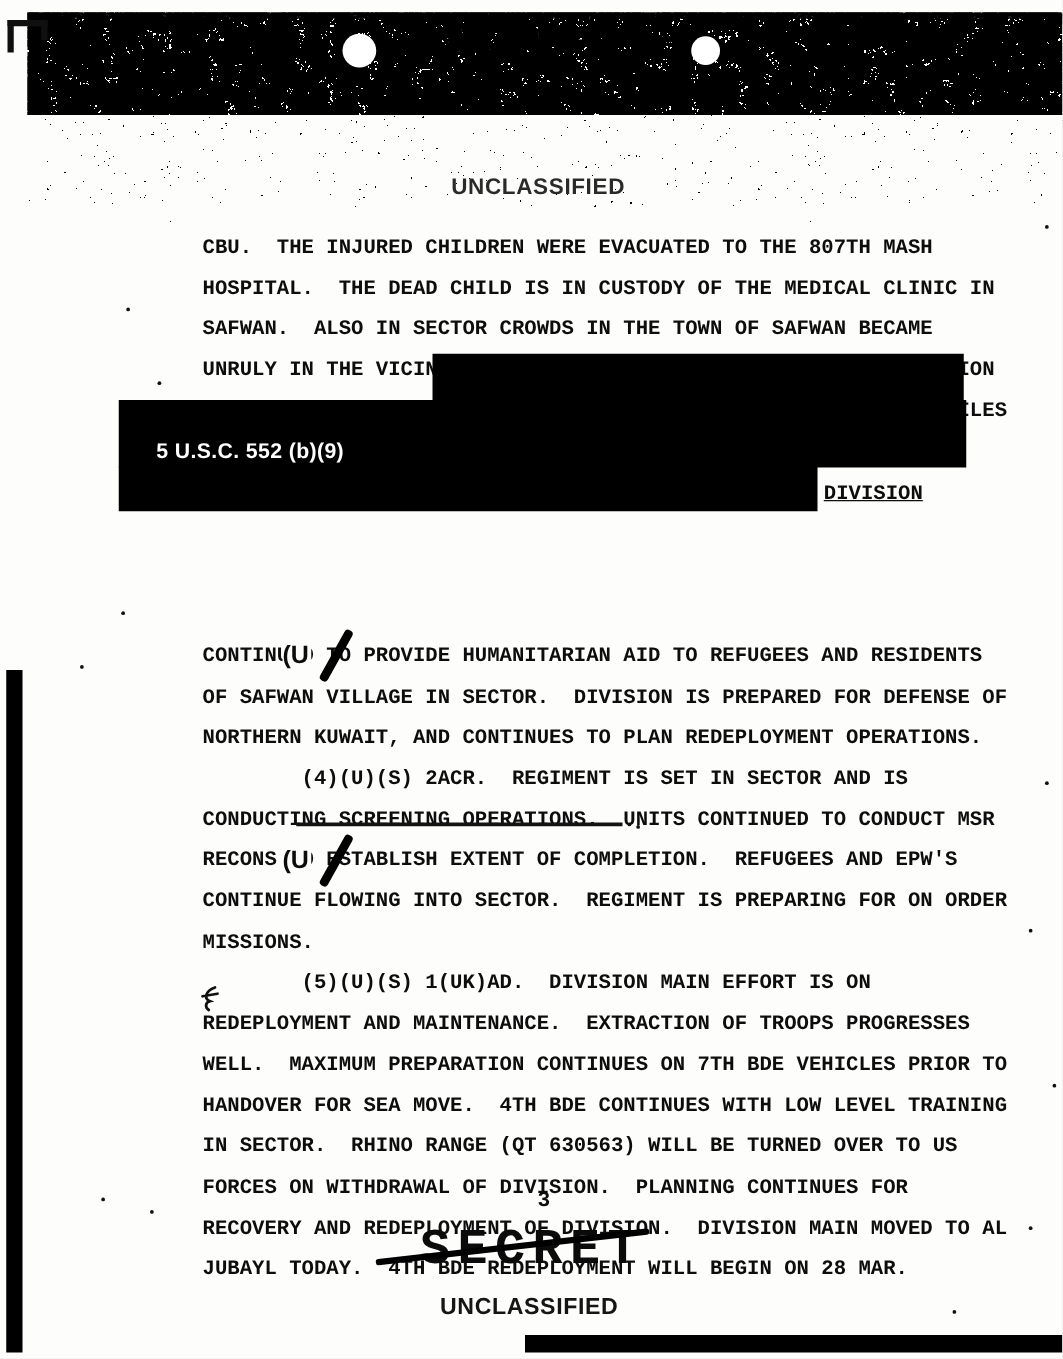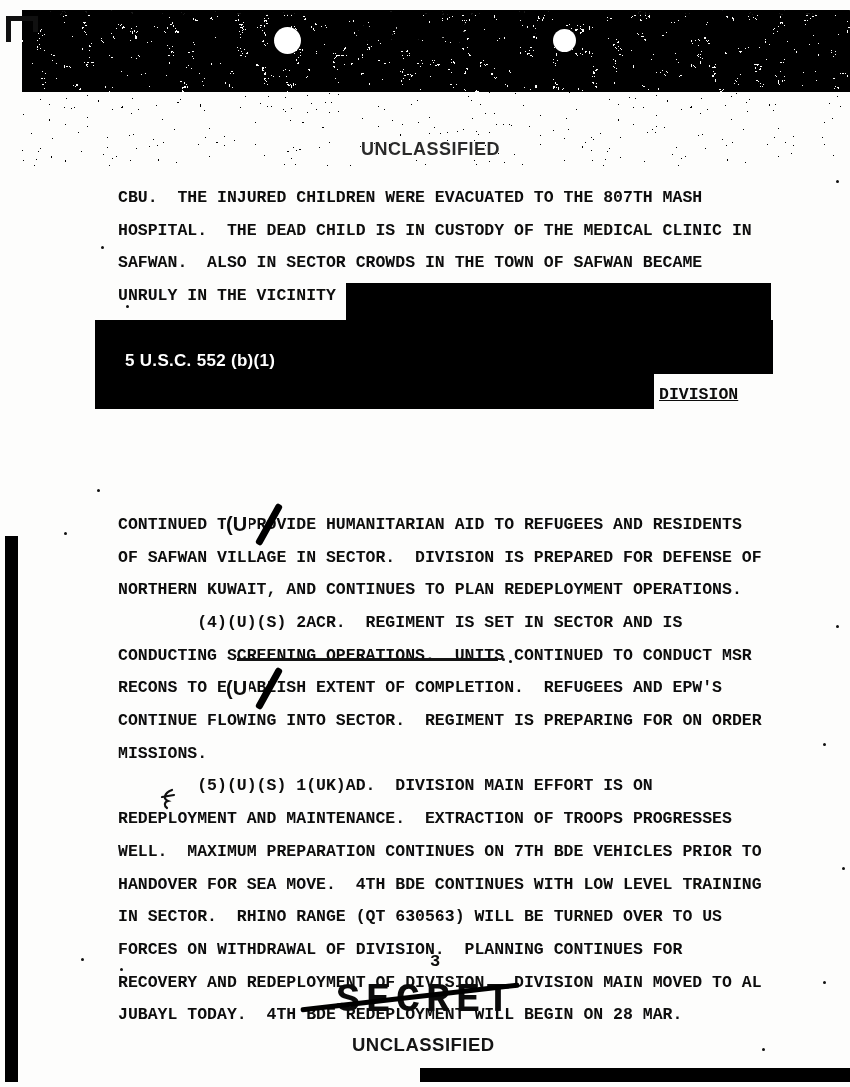--- a/index.html
+++ b/index.html
@@ -17,21 +17,21 @@
   .strike-top{
     position:absolute;left:297px;top:33px;width:263px;height:5px;background:#000;
     transform:rotate(-2.2deg);z-index:3;border-radius:2px;
   }
   .punch{position:absolute;background:#fff;border-radius:50%;z-index:4;}
   .typed{
     position:absolute;left:118px;top:84px;z-index:5;
     font:700 16.5px/32.7px "Liberation Mono",monospace;
     color:#0d0d0d;white-space:pre;letter-spacing:0;
   }
-  .typed .tline{height:32.7px;}
+  .typed .tline{height:32.7px;margin-left:44px;}
   .division-word{
     position:absolute;left:659px;top:386px;z-index:5;
     font:700 16.5px/18px "Liberation Mono",monospace;color:#0d0d0d;white-space:pre;text-decoration:underline;
   }
   .stamp-mid{
     position:absolute;left:361px;top:140px;z-index:6;
     font:700 18px/18px "Liberation Sans",sans-serif;letter-spacing:.5px;
     color:#1b1b1b;opacity:.93;
   }
   .redact{position:absolute;background:#000;z-index:7;}
@@ -143,21 +143,21 @@
   <div class="typed">
     
   <div class="tline">CBU.  THE INJURED CHILDREN WERE EVACUATED TO THE 807TH MASH</div><div class="tline">HOSPITAL.  THE DEAD CHILD IS IN CUSTODY OF THE MEDICAL CLINIC IN</div><div class="tline">SAFWAN.  ALSO IN SECTOR CROWDS IN THE TOWN OF SAFWAN BECAME</div><div class="tline">UNRULY IN THE VICINITY OF THE FOOD DISTRIBUTION CENTER, DIVISION</div><div class="tline">HAS SITE UNDER CONTROL.  DIVISION WILL MOVE THE SILKWORM MISSILES</div><div class="tline">ON 27 MAR VIA S&amp;P'S TO THE DESTRUCTION SITE (QU 886126) FOR</div><div class="tline">DESTRUCTION ON 28 MAR.</div><div class="tline"> </div><div class="tline"> </div><div class="tline"> </div><div class="tline">CONTINUED TO PROVIDE HUMANITARIAN AID TO REFUGEES AND RESIDENTS</div><div class="tline">OF SAFWAN VILLAGE IN SECTOR.  DIVISION IS PREPARED FOR DEFENSE OF</div><div class="tline">NORTHERN KUWAIT, AND CONTINUES TO PLAN REDEPLOYMENT OPERATIONS.</div><div class="tline">        (4)(U)(S) 2ACR.  REGIMENT IS SET IN SECTOR AND IS</div><div class="tline">CONDUCTING SCREENING OPERATIONS.  UNITS CONTINUED TO CONDUCT MSR</div><div class="tline">RECONS TO ESTABLISH EXTENT OF COMPLETION.  REFUGEES AND EPW'S</div><div class="tline">CONTINUE FLOWING INTO SECTOR.  REGIMENT IS PREPARING FOR ON ORDER</div><div class="tline">MISSIONS.</div><div class="tline">        (5)(U)(S) 1(UK)AD.  DIVISION MAIN EFFORT IS ON</div><div class="tline">REDEPLOYMENT AND MAINTENANCE.  EXTRACTION OF TROOPS PROGRESSES</div><div class="tline">WELL.  MAXIMUM PREPARATION CONTINUES ON 7TH BDE VEHICLES PRIOR TO</div><div class="tline">HANDOVER FOR SEA MOVE.  4TH BDE CONTINUES WITH LOW LEVEL TRAINING</div><div class="tline">IN SECTOR.  RHINO RANGE (QT 630563) WILL BE TURNED OVER TO US</div><div class="tline">FORCES ON WITHDRAWAL OF DIVISION.  PLANNING CONTINUES FOR</div><div class="tline">RECOVERY AND REDEPLOYMENT OF DIVISION.  DIVISION MAIN MOVED TO AL</div><div class="tline">JUBAYL TODAY.  4TH BDE REDEPLOYMENT WILL BEGIN ON 28 MAR.</div></div>
   <div class="division-word">DIVISION</div>
 
   <div class="stamp-mid">UNCLASSIFIED</div>
 
   <div class="redact" style="left:346px;top:283px;width:425px;height:38px;"></div>
   <div class="redact" style="left:95px;top:320px;width:678px;height:54px;"></div>
   <div class="redact" style="left:95px;top:373px;width:559px;height:36px;"></div>
-  <div class="redact-label">5 U.S.C. 552 (b)(1)</div>
+  <div class="redact-label">5 U.S.C. 552 (b)(9)</div>
 
   <div class="u-stamp" style="left:226px;top:512px;">(U</div>
   <div class="slash" style="left:246px;top:521px;"></div>
   <div class="u-stamp" style="left:226px;top:676px;">(U</div>
   <div class="slash" style="left:246px;top:685px;"></div>
 
   <div class="underline"></div>
   <div class="dot" style="left:502px;top:658px;"></div>
   <div class="dot" style="left:509px;top:660px;"></div>
 

